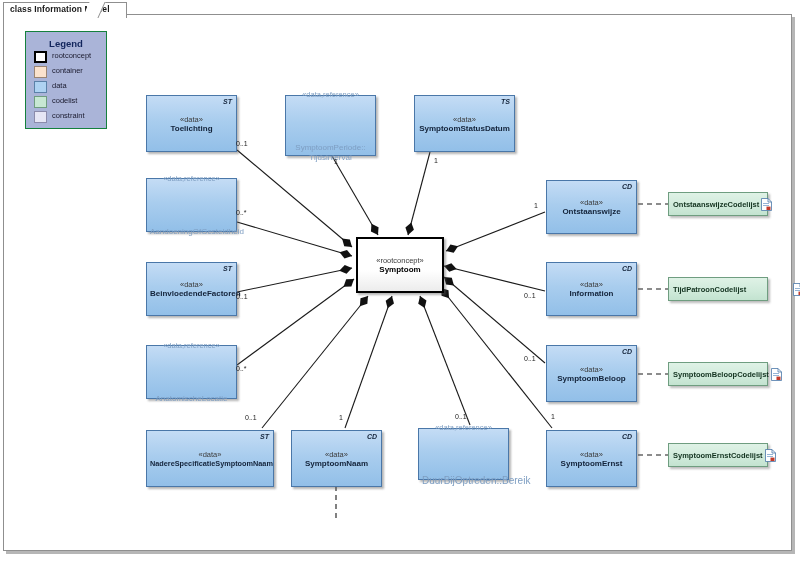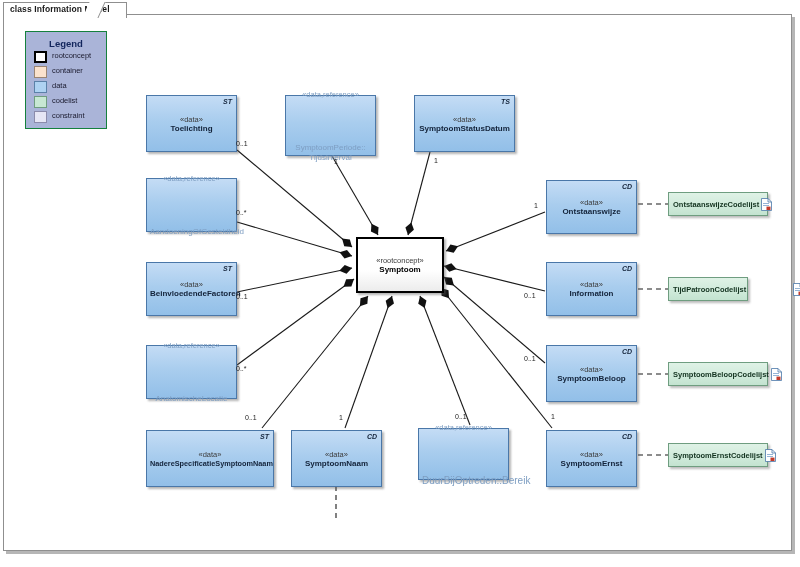--- a/index.html
+++ b/index.html
@@ -309,21 +309,21 @@
     <div class="cl-label">OntstaanswijzeCodelijst</div>
     <svg class="doc-icon" viewBox="0 0 11 13">
       <path d="M0.5,0.5 H7 L10.5,4 V12.5 H0.5 Z" fill="#ffffff" stroke="#4a77a8" stroke-width="0.8"></path>
       <path d="M7,0.5 V4 H10.5" fill="none" stroke="#4a77a8" stroke-width="0.8"></path>
       <rect x="2" y="5.2" width="6" height="0.8" fill="#7ba3cc"></rect>
       <rect x="2" y="7.0" width="6" height="0.8" fill="#7ba3cc"></rect>
       <rect x="5.5" y="8.6" width="4" height="3.4" fill="#c33a2a"></rect>
     </svg>
   </div>
 
-  <div class="codenode" style="left:668px;top:277px;width:80px;height:24px;gap:45px;">
+  <div class="codenode" style="left:668px;top:277px;width:100px;height:24px;gap:45px;">
     <div class="cl-label">TijdPatroonCodelijst</div>
     <svg class="doc-icon" viewBox="0 0 11 13">
       <path d="M0.5,0.5 H7 L10.5,4 V12.5 H0.5 Z" fill="#ffffff" stroke="#4a77a8" stroke-width="0.8"></path>
       <path d="M7,0.5 V4 H10.5" fill="none" stroke="#4a77a8" stroke-width="0.8"></path>
       <rect x="2" y="5.2" width="6" height="0.8" fill="#7ba3cc"></rect>
       <rect x="2" y="7.0" width="6" height="0.8" fill="#7ba3cc"></rect>
       <rect x="5.5" y="8.6" width="4" height="3.4" fill="#c33a2a"></rect>
     </svg>
   </div>
 

